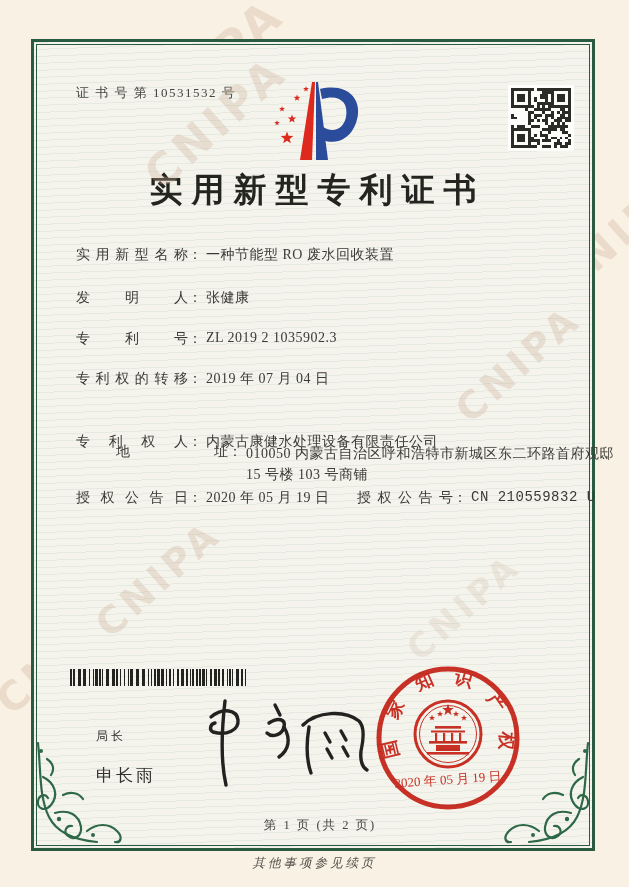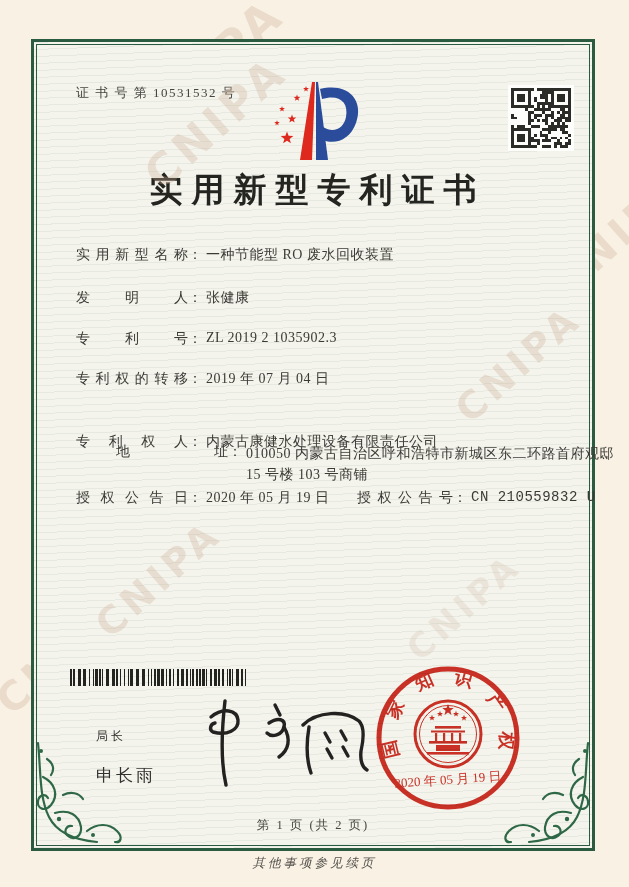--- a/index.html
+++ b/index.html
@@ -48,21 +48,21 @@
     font-family:"DejaVu Serif","Liberation Serif",serif;font-style:italic;
     font-size:13.5px;line-height:22px;color:#45423a;letter-spacing:.8px;
   }
   .paras p{margin:0;text-indent:2em;text-align:justify;}
   .barcode{position:absolute;left:36px;top:627px;width:180px;height:17px;display:flex;align-items:stretch;}
   .barcode i{display:block;background:#232320;}
   .sig-title{position:absolute;left:62px;top:686px;font-size:12px;letter-spacing:3px;color:#33312d;}
   .sig-name{position:absolute;left:62px;top:722px;font-size:17px;letter-spacing:3px;color:#33312d;}
   .sig-script{position:absolute;left:165px;top:645px;width:180px;height:110px;}
   .seal{position:absolute;left:338px;top:620px;width:152px;height:152px;mix-blend-mode:multiply;opacity:.95;}
-  .page-num{position:absolute;left:0;top:775px;width:100%;text-align:center;font-size:12.5px;letter-spacing:2px;color:#46443f;}
+  .page-num{position:absolute;left:0;top:775px;width:100%;text-align:center;font-size:12.5px;letter-spacing:2px;color:#46443f;padding-left:7px;}
   .corner{position:absolute;width:95px;height:105px;bottom:2px;}
   .corner.left{left:1px;}
   .corner.right{right:1px;transform:scaleX(-1);}
   .foot-note{
     position:absolute;left:0;top:855px;width:100%;text-align:center;z-index:2;
     font-size:12.5px;letter-spacing:3px;color:#55524c;
     font-style:italic;
   }
 </style>
 </head>

